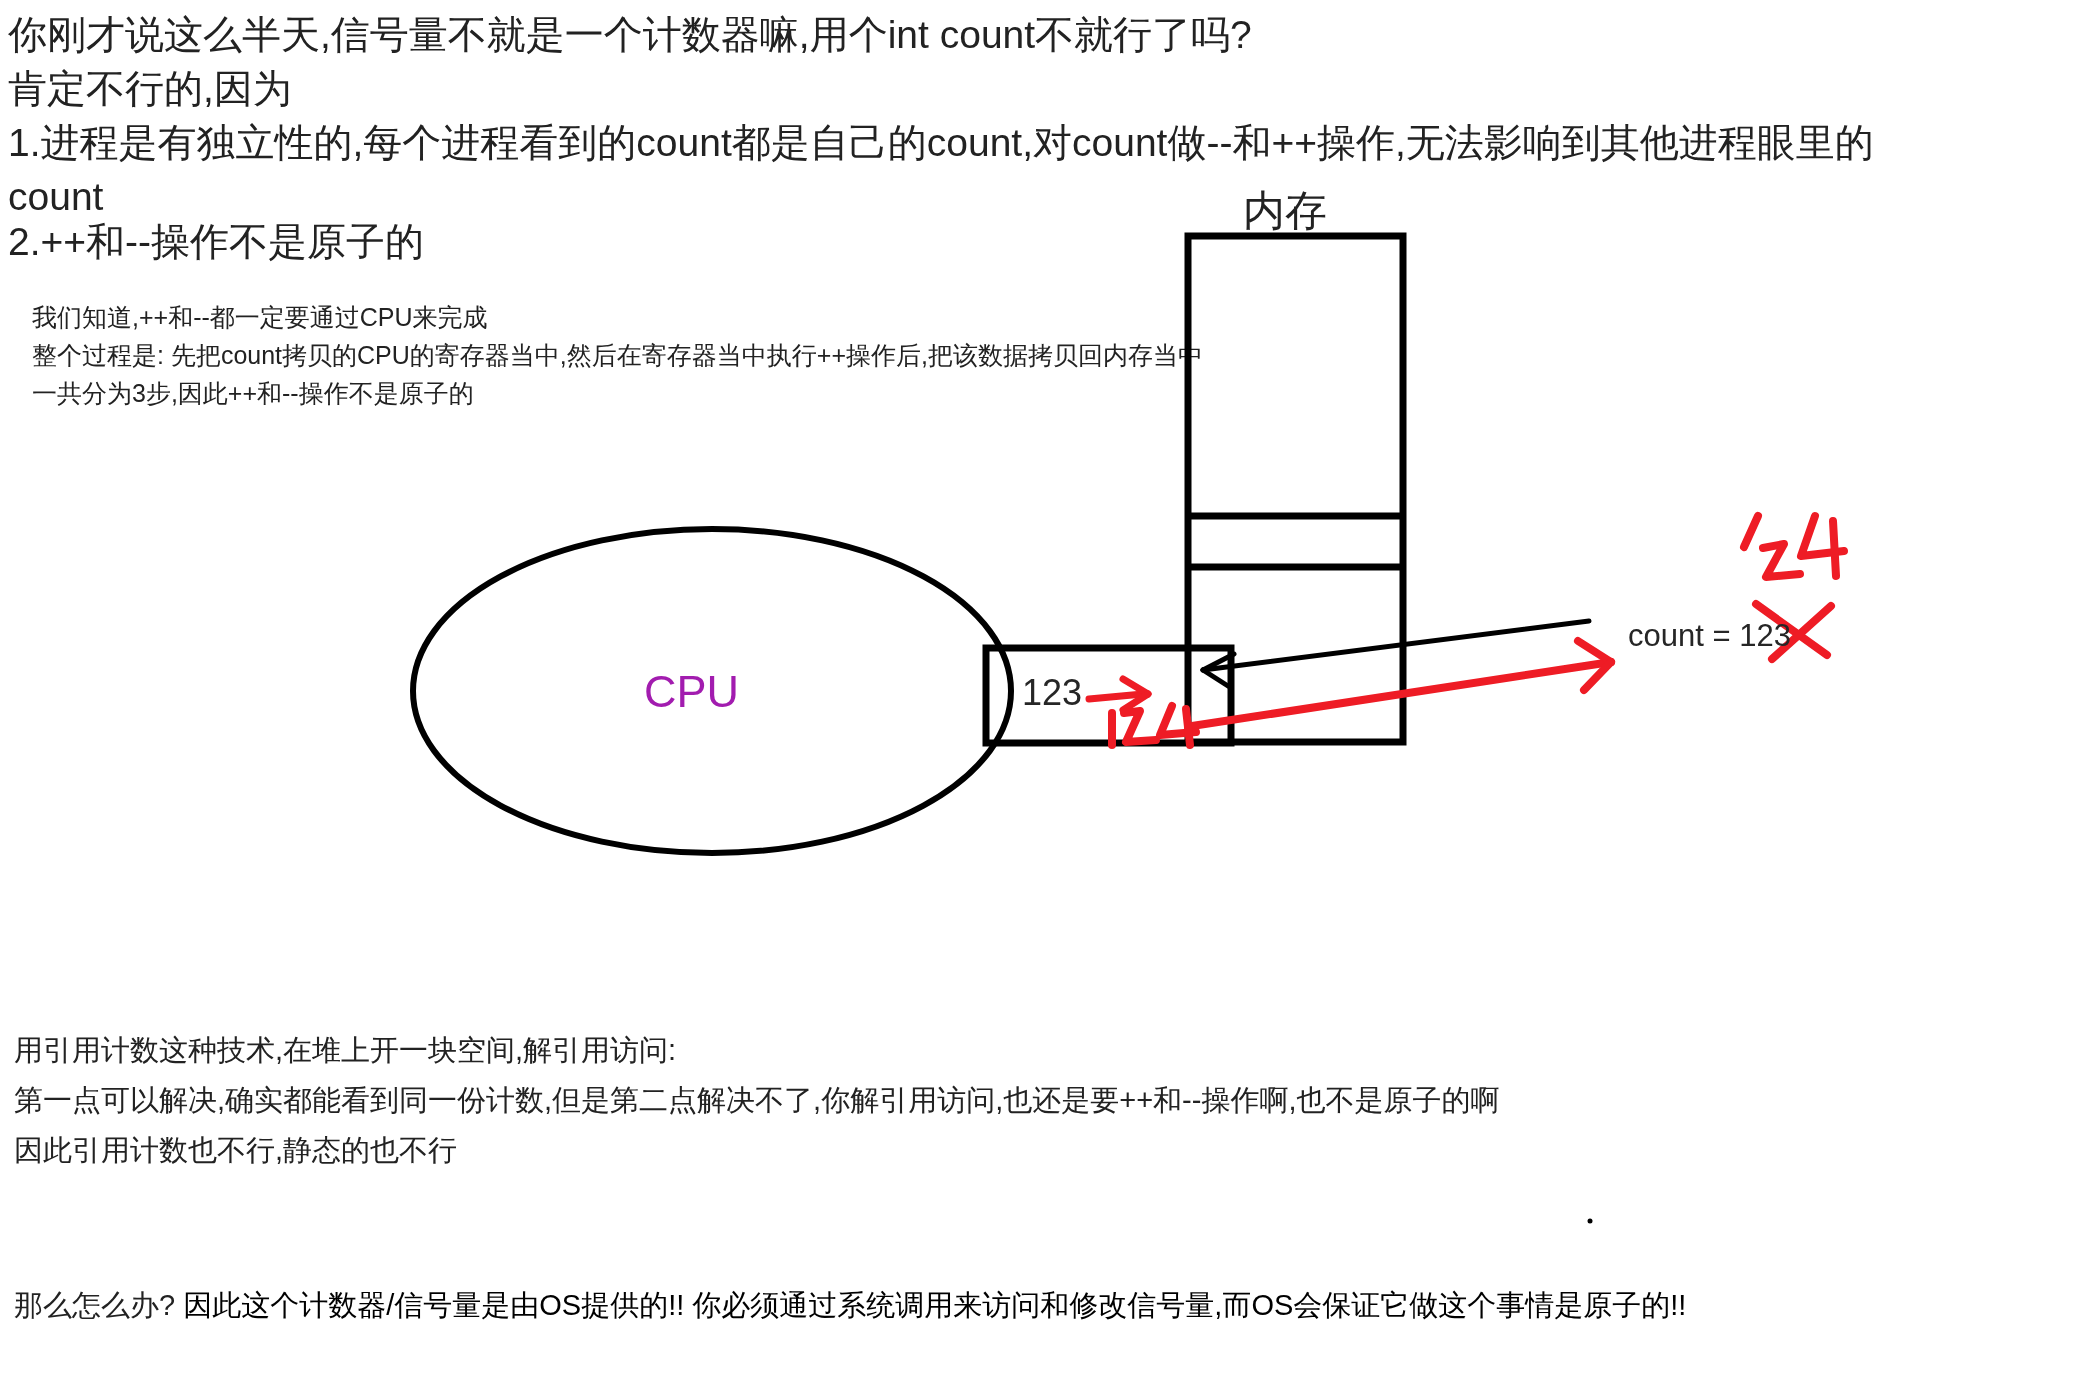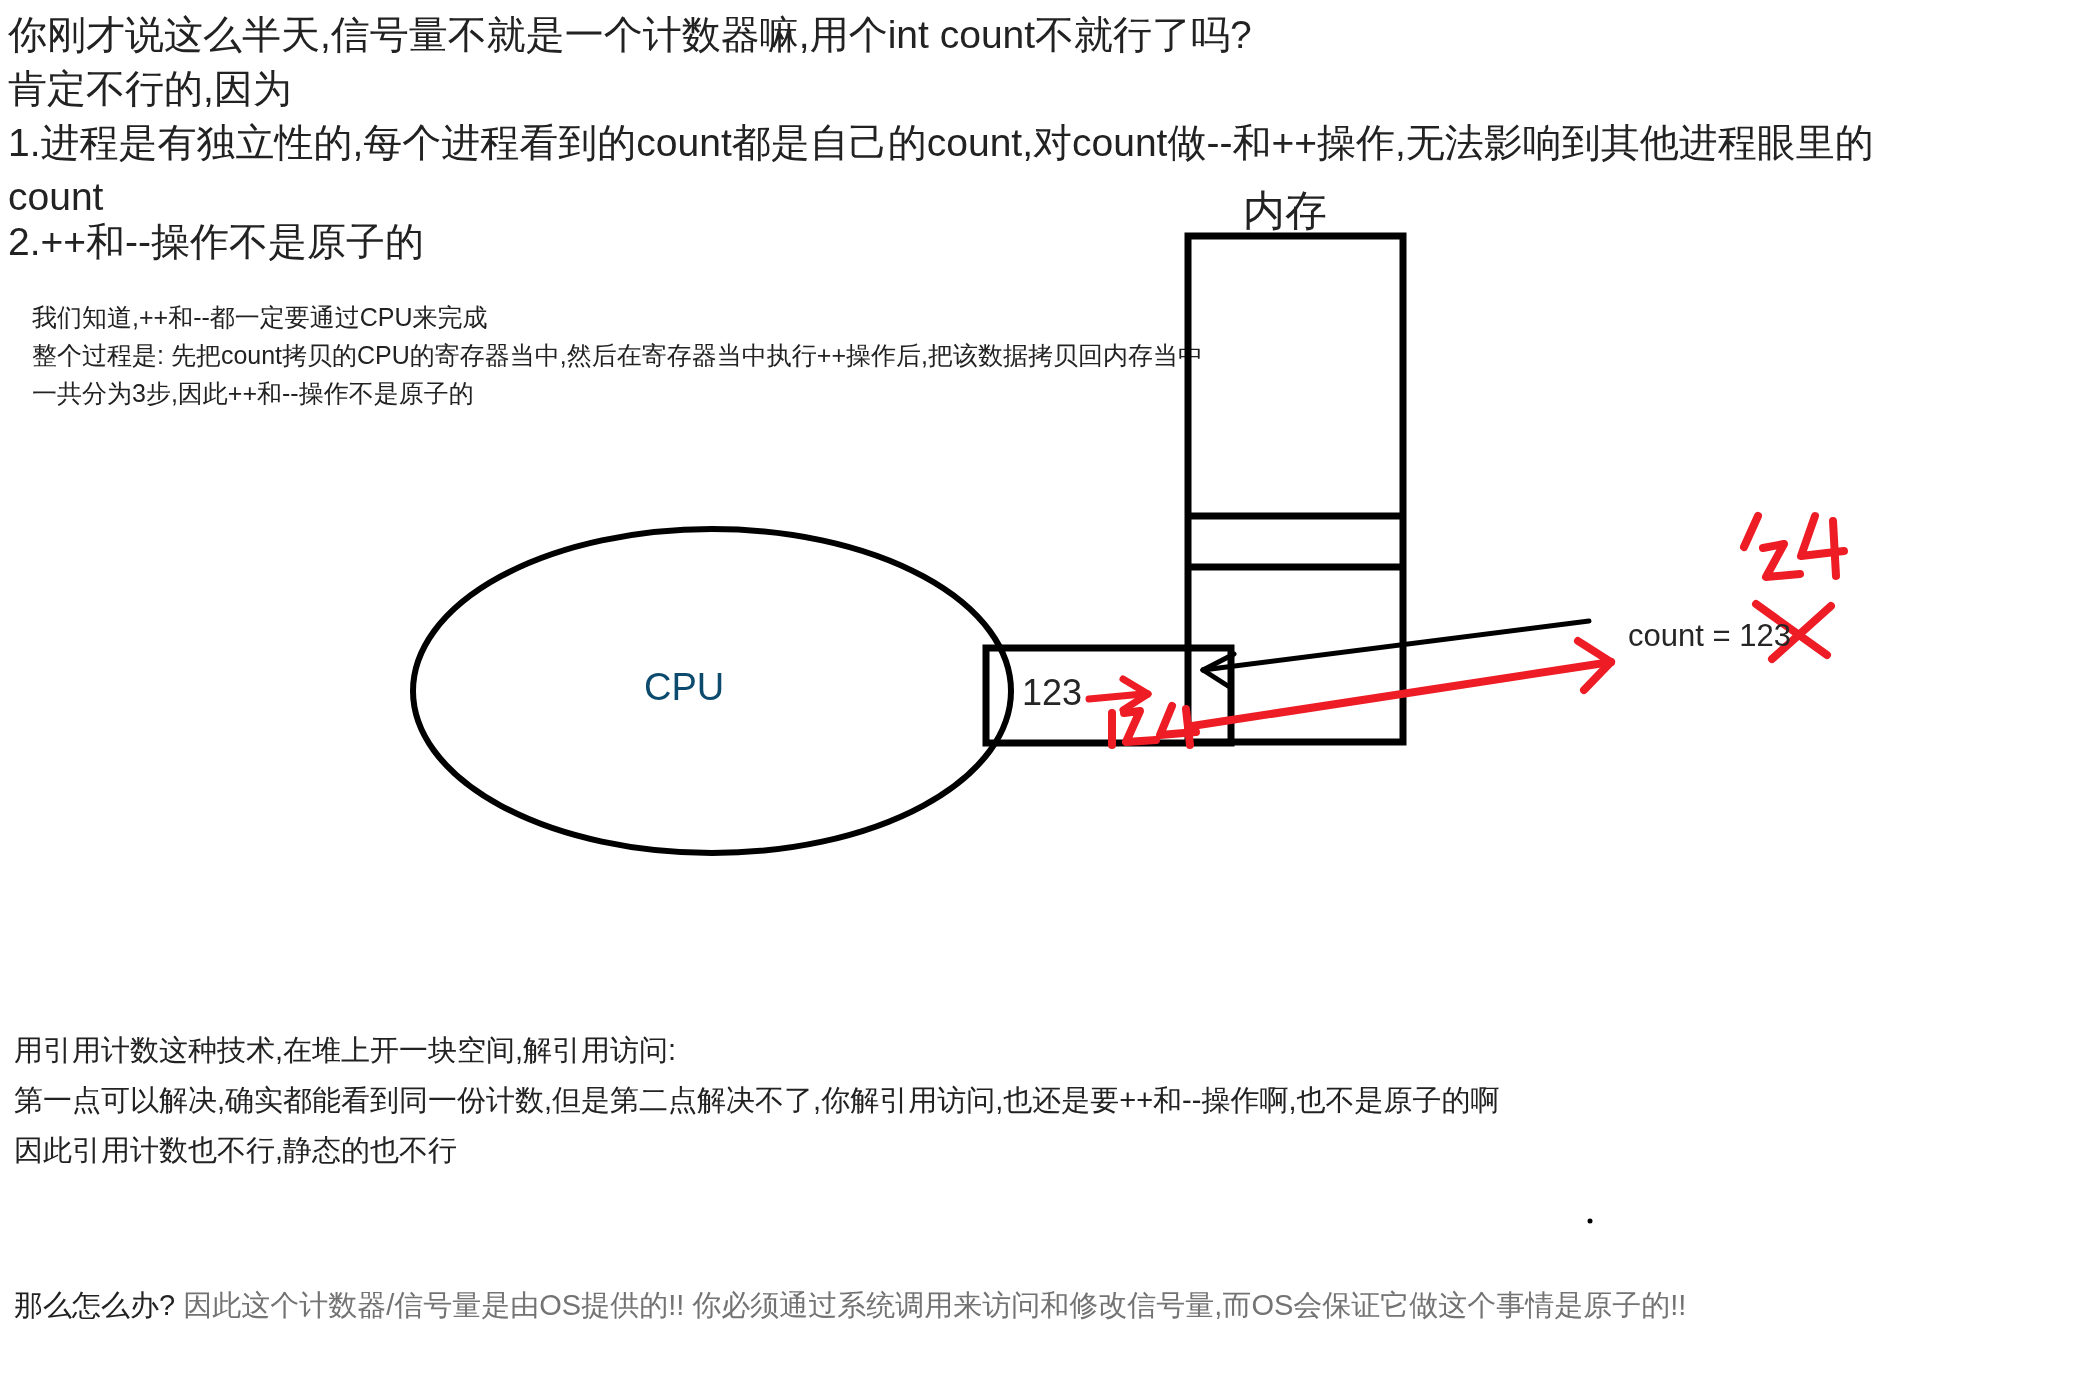--- a/index.html
+++ b/index.html
@@ -38,35 +38,35 @@
     white-space: nowrap;
   }
 
   
   .bot-line {
     font-size: 29px;
     line-height: 1.0;
     color: #222222;
     white-space: nowrap;
   }
-  .green { color: #737373; }
+  .green { color: #000000; }
 
   
   #diagram {
     position: absolute;
     left: 0; top: 0;
     width: 2089px;
     height: 1374px;
     pointer-events: none;
   }
 
   .cpu-label {
     position: absolute;
-    font-size: 38px;
-    color: #0c4a6e;
+    font-size: 45px;
+    color: #a21caf;
   }
   .reg-value {
     position: absolute;
     font-size: 36px;
     color: #262626;
   }
   .mem-title {
     position: absolute;
     font-size: 42px;
     color: #222222;

